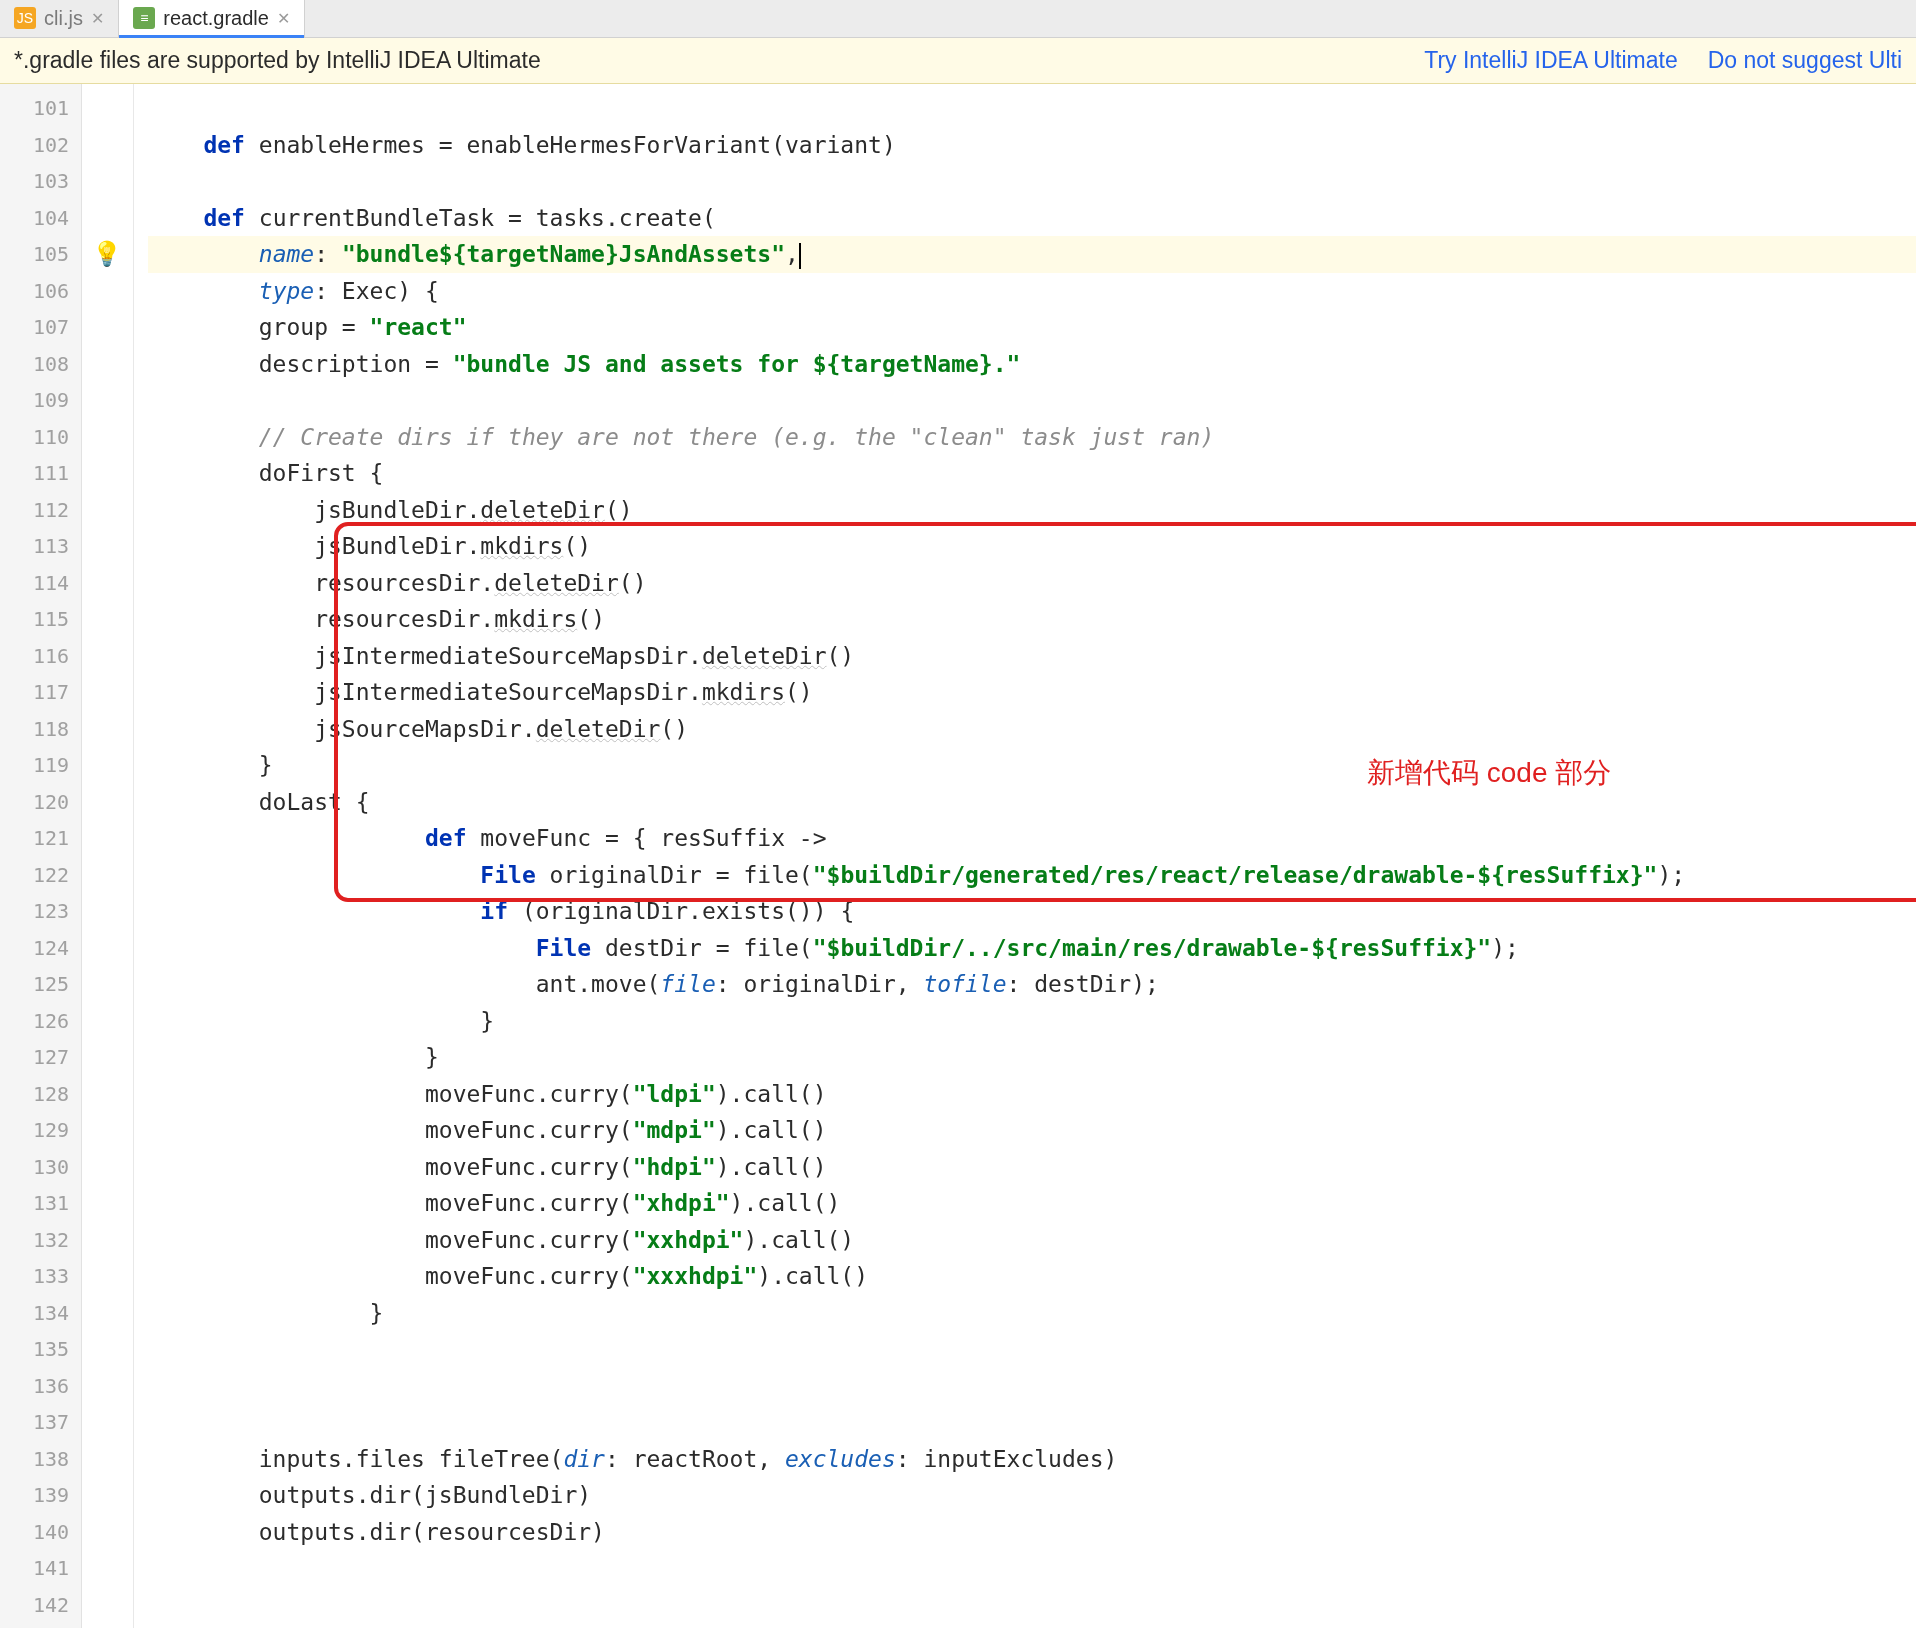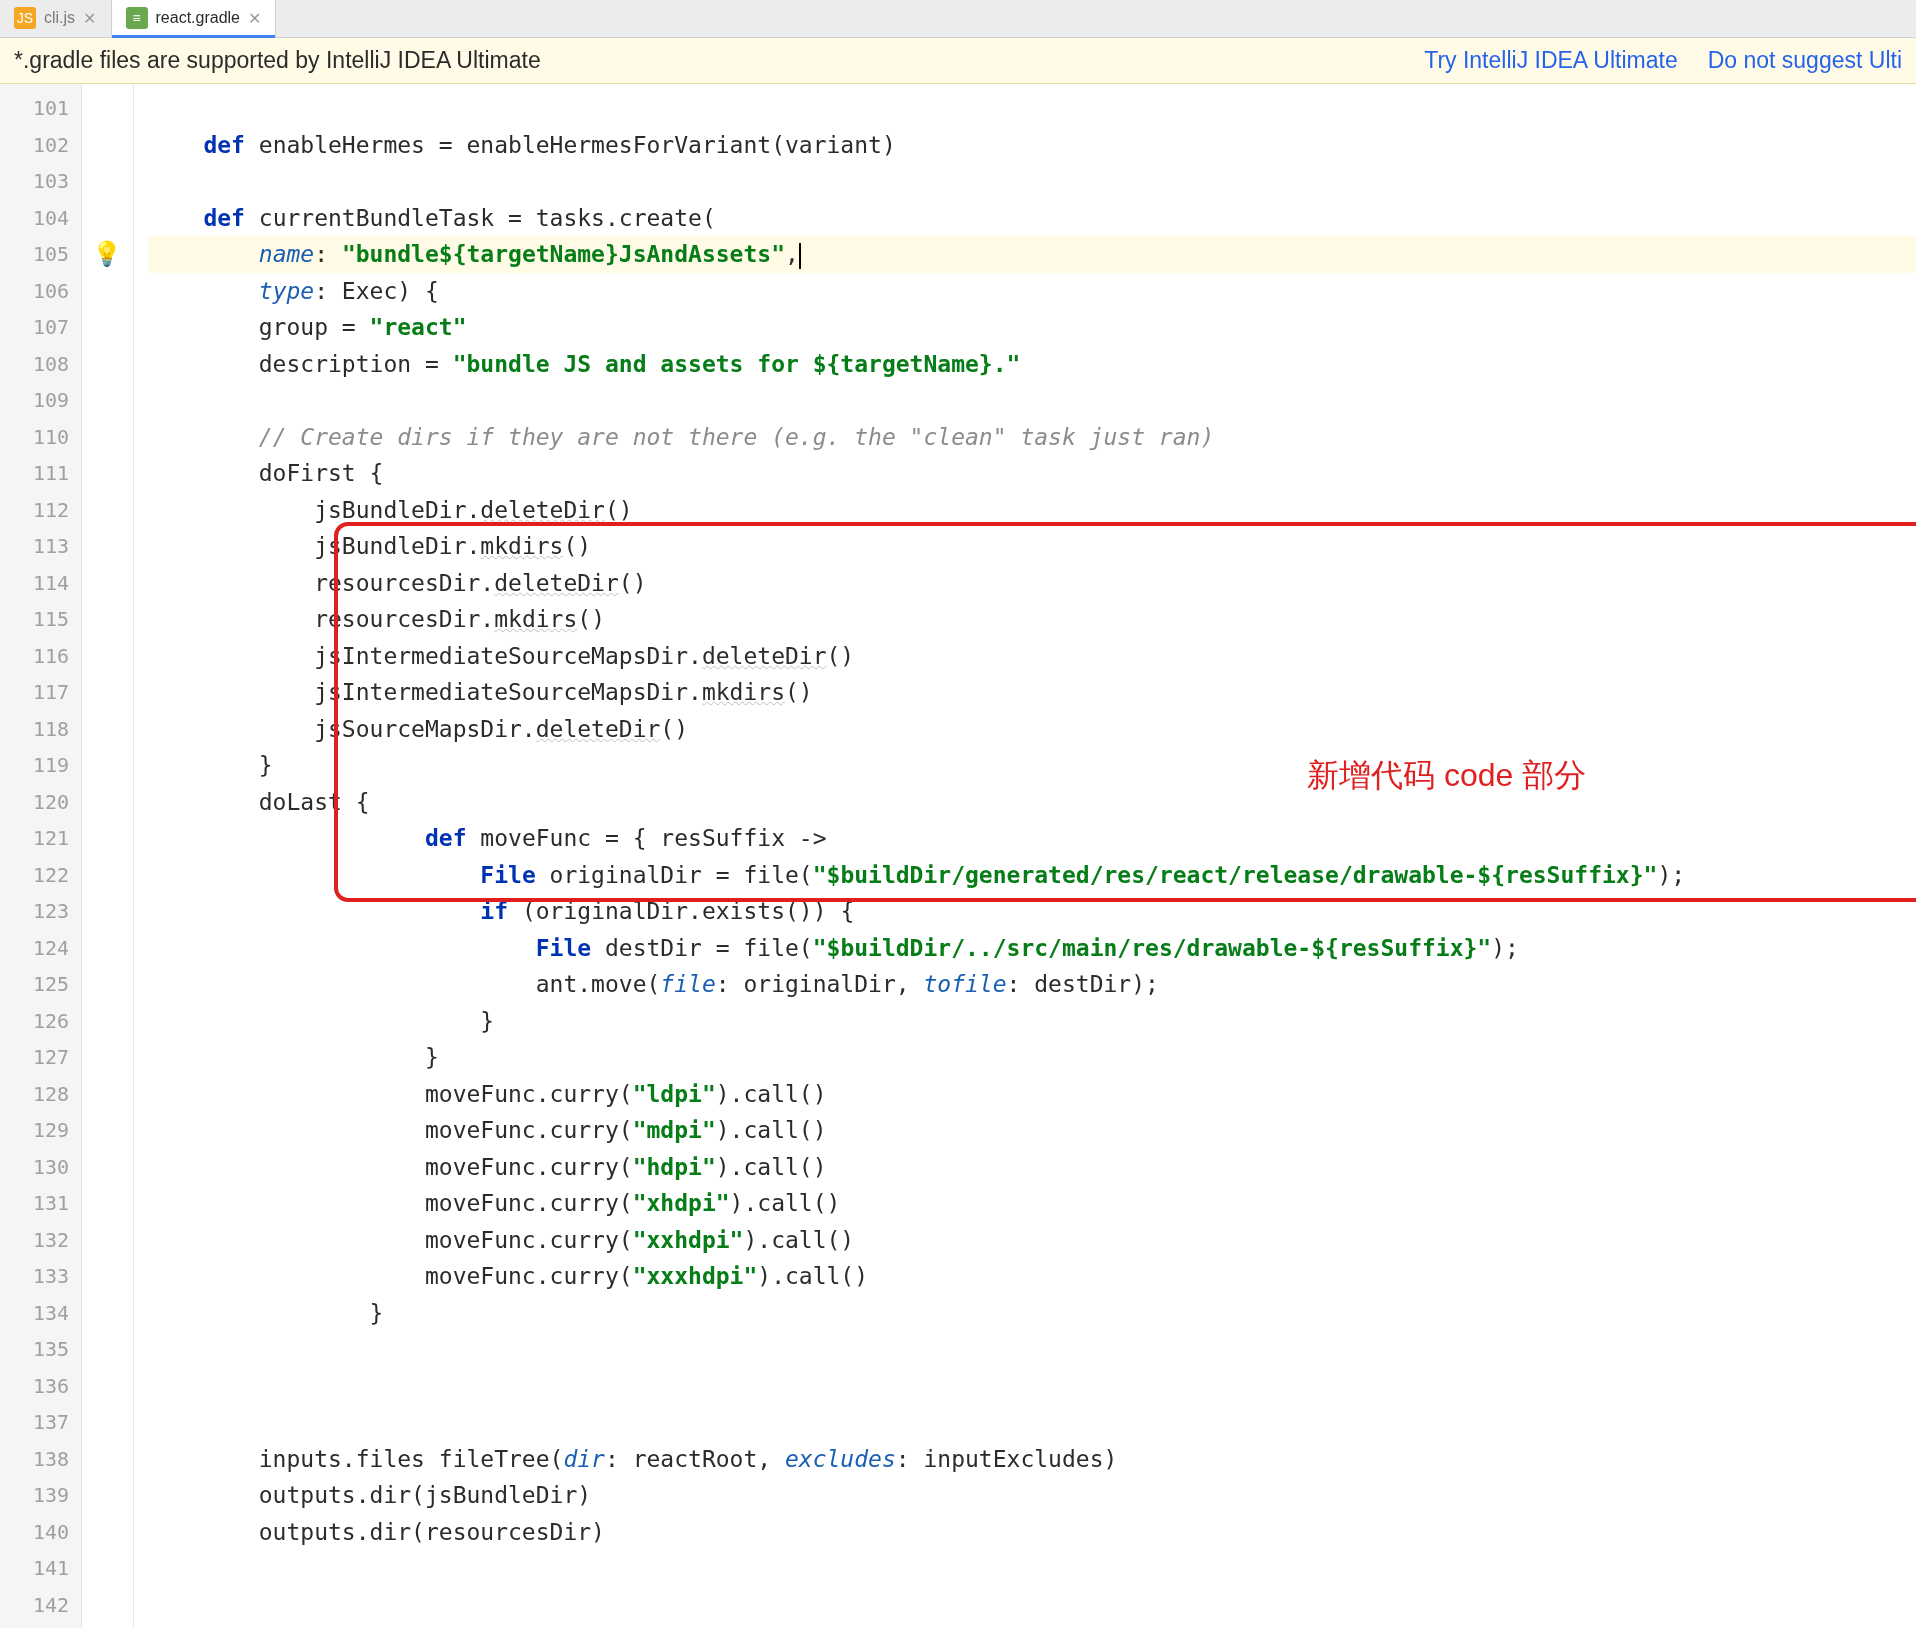--- a/index.html
+++ b/index.html
@@ -6,21 +6,21 @@
 body { font-family: -apple-system, "Helvetica Neue", Arial, sans-serif; font-size:22px; background:#fff; color:#2b2b2b; }
 .root { width:1916px; height:1628px; overflow:hidden; position:relative; }
 
 
 .tabs { display:flex; align-items:flex-end; height:38px; border-bottom:1px solid #d1d1d1; background:#ececec; }
 .tab { display:flex; align-items:center; gap:8px; padding:0 14px; height:38px; background:#ececec; border-right:1px solid #d1d1d1; cursor:pointer; }
 .tab.active { background:#fff; }
 .tab .icon { width:22px; height:22px; display:flex; align-items:center; justify-content:center; font-size:14px; color:#fff; border-radius:3px; }
 .icon-js { background:#f5a623; }
 .icon-gradle { background:#6aa84f; }
-.tab .label { font-size:16px; color:#7a7a7a; }
+.tab .label { font-size:20px; color:#7a7a7a; }
 .tab.active .label { color:#2b2b2b; }
 .tab .close { color:#9a9a9a; font-size:16px; }
 .tab-underline { position:absolute; left:0; top:38px; height:3px; background:#3b82f6; }
 
 
 .banner { display:flex; align-items:center; height:46px; padding:0 14px; background:#fffbe6; border-bottom:1px solid #e6dca0; font-size:23px; color:#2b2b2b; }
 .banner .spacer { flex:1; }
 .banner .link { color:#2563eb; margin-left:30px; cursor:pointer; }
 
 
@@ -34,21 +34,21 @@
 .code { flex:1; padding:6px 0 0 14px; font-family: Menlo, Consolas, monospace; font-size:23px; position:relative; }
 .code .line { height:36.5px; line-height:36.5px; white-space:pre; }
 .hl { background:#fffbe6; }
 .kw { color:#0033b3; font-weight:600; }
 .attr { color:#1a5fb4; font-style:italic; }
 .str { color:#067d17; font-weight:600; }
 .cmt { color:#8c8c8c; font-style:italic; }
 .warn { text-decoration: underline wavy #c0c0c0; text-decoration-thickness:1px; }
 
 .red-box { position:absolute; border:4px solid #e02020; border-radius:14px; left:200px; top:438px; width:1660px; height:380px; pointer-events:none; }
-.red-label { position:absolute; left:1173px; top:670px; color:#e02020; font-size:32px; font-family:-apple-system, sans-serif; font-weight:500; pointer-events:none; }
+.red-label { position:absolute; left:1233px; top:670px; color:#e02020; font-size:28px; font-family:-apple-system, sans-serif; font-weight:500; pointer-events:none; }
 .caret { display:inline-block; width:2px; height:26px; background:#000; vertical-align:middle; }
 </style>
 </head>
 <body>
 
 <div class="root">
   <div class="tabs">
     <div class="tab">
       <span class="icon icon-js">JS</span>
       <span class="label">cli.js</span>

